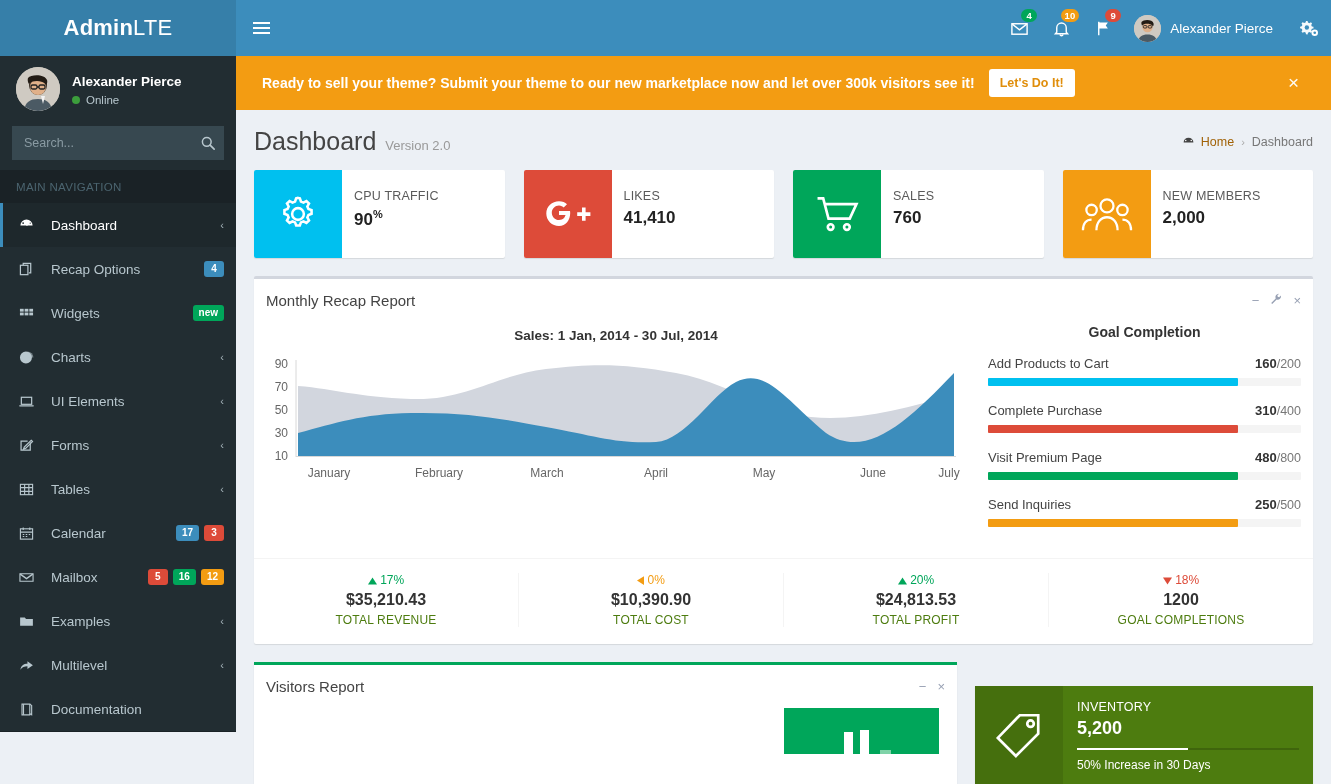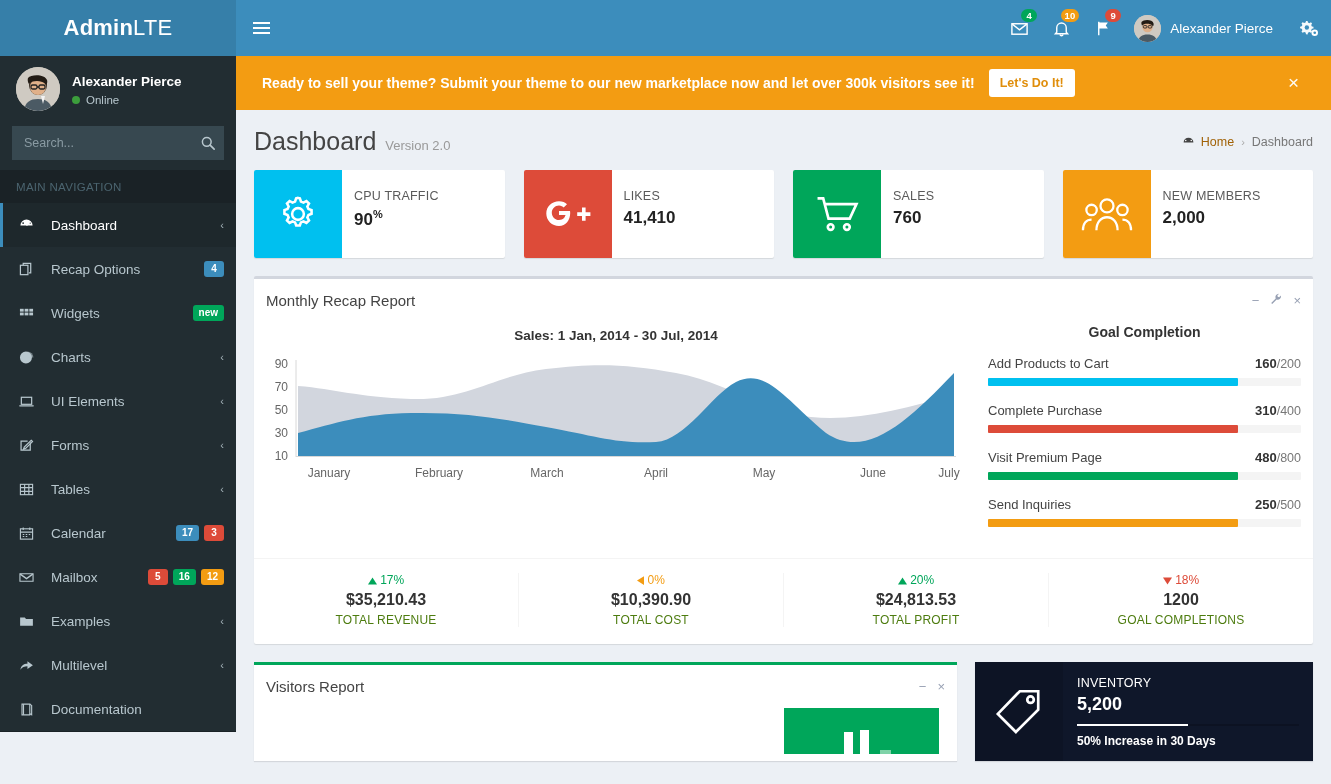--- a/index.html
+++ b/index.html
@@ -143,30 +143,30 @@
   #visitors-body{ height:46px; position:relative; overflow:hidden; }
   #visitors-green{ position:absolute; right:18px; top:0; width:155px; height:46px;
     background:#00a65a; }
   #visitors-green .b1, #visitors-green .b2{ position:absolute; bottom:0;
     width:9px; background:#fff; }
   #visitors-green .b1{ left:60px; height:22px; }
   #visitors-green .b2{ left:76px; height:24px; }
   #visitors-green .b3{ position:absolute; left:96px; bottom:0; width:11px;
     height:4px; background:#7fd3a8; }
 
-  #inventory{ flex:1; background:#0f172a; box-shadow:0 1px 1px rgba(0,0,0,.1);
-    display:flex; height:99px; overflow:hidden; }
+  #inventory{ flex:1; background:#4d7c0f; box-shadow:0 1px 1px rgba(0,0,0,.1);
+    display:flex; height:99px; overflow:hidden;margin-top:24px; }
   #inv-icon{ width:88px; flex:0 0 88px; background:rgba(0,0,0,.10);
     display:flex; align-items:center; justify-content:center; color:#fff; }
   #inv-body{ flex:1; padding:14px 14px 0 14px; color:#fff; }
   #inv-text{ font-size:12.5px; letter-spacing:.2px; }
   #inv-num{ font-size:18px; font-weight:700; margin-top:4px; }
   #inv-bar{ height:2px; background:rgba(0,0,0,.18); margin-top:9px; }
   #inv-bar i{ display:block; height:2px; background:#fff; }
-  #inv-desc{ font-size:12px; margin-top:8px; font-weight:700; }
+  #inv-desc{ font-size:12px; margin-top:8px; font-weight:400; }
 </style>
 </head>
 <body>
 
 <div id="sidebar">
   <div id="logo">
     <b>Admin</b>
       <span>LTE</span>
   </div>
 

